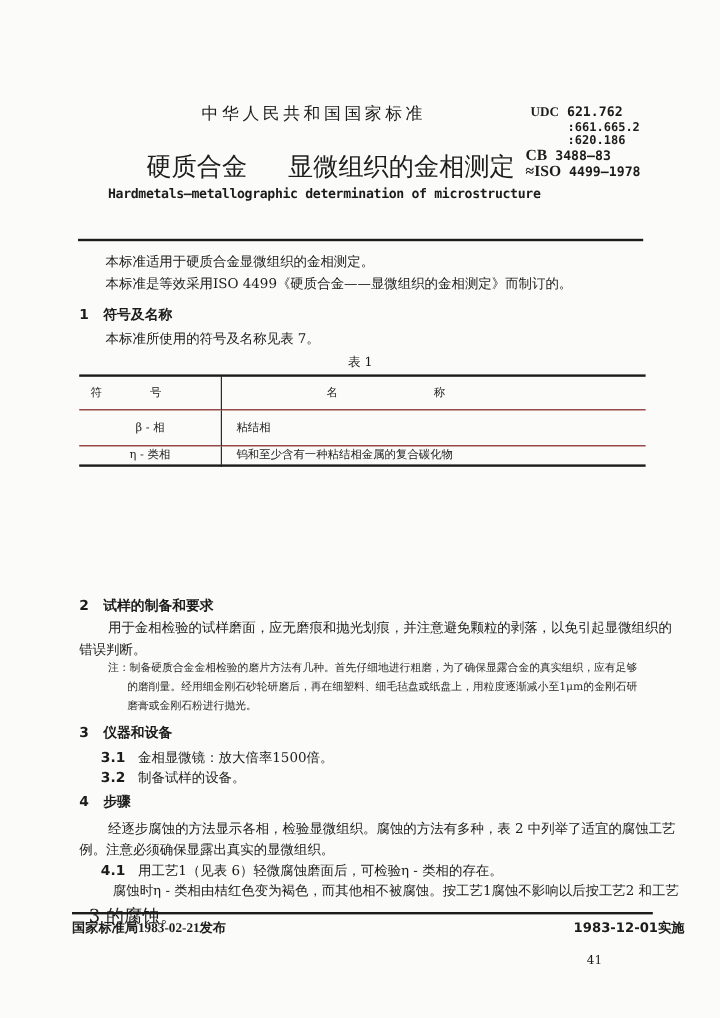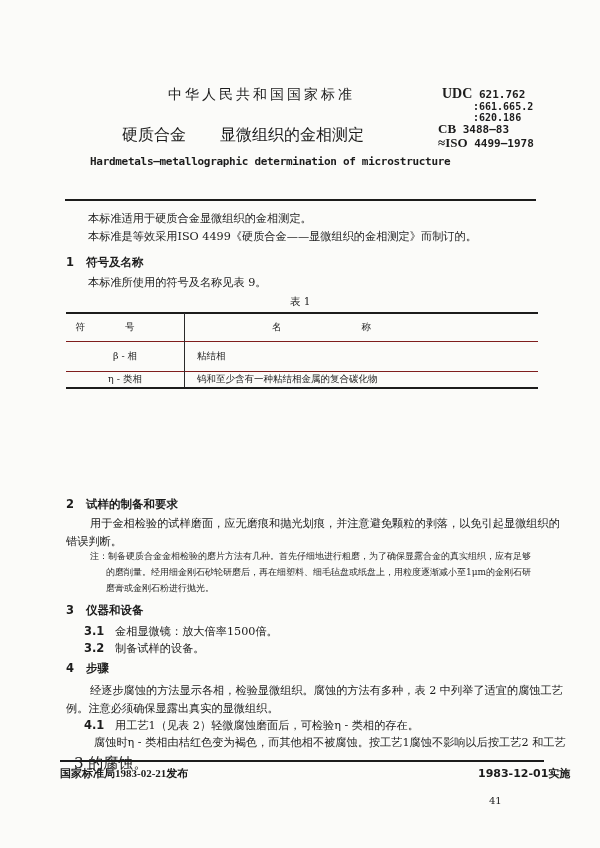--- a/index.html
+++ b/index.html
@@ -4,25 +4,25 @@
 <style>
   html, body { margin:0; padding:0; }
   body {
     width:600px; height:848px; position:relative; overflow:hidden;
     background:#fbfbf9; color:#1c1c1c;
     font-family:"DejaVu Serif", serif;
   }
   .abs { position:absolute; white-space:nowrap; }
   .std-header { left:168px; top:86px; font-size:14px; letter-spacing:3px; font-family:"DejaVu Sans", sans-serif; }
   .udc { left:442px; top:88px; font-size:11px; line-height:11.5px; font-family:"DejaVu Sans Mono", monospace; font-weight:bold; }
-  .udc .lbl { font-family:"Liberation Serif", serif; font-size:14px; font-weight:bold; }
+  .udc .lbl { font-family:"Liberation Serif", serif; font-size:11px; font-weight:bold; }
   .udc .ind { padding-left:31px; font-size:10px; }
   .gb { left:438px; top:122px; font-size:11px; line-height:13px; font-family:"DejaVu Sans Mono", monospace; font-weight:bold; }
   .gb .lbl { font-family:"Liberation Serif", serif; font-size:13px; font-weight:bold; }
-  .title-zh { left:122px; top:125px; font-size:16px; font-family:"DejaVu Sans", sans-serif; }
+  .title-zh { left:122px; top:125px; font-size:21px; font-family:"DejaVu Sans", sans-serif; }
   .title-zh .gap { display:inline-block; width:34px; }
   .title-en { left:90px; top:155px; font-size:11px; font-weight:bold; font-family:"DejaVu Sans Mono", monospace; letter-spacing:-0.3px; }
   .rule { position:absolute; background:#1c1c1c; }
   .p { font-size:11.2px; }
   .h { font-size:11.5px; font-weight:bold; font-family:"DejaVu Sans", sans-serif; }
   .note { font-size:9px; color:#2a2a2a; }
   table.t1 {
     position:absolute; left:66px; top:313px; width:472px; border-collapse:collapse;
     font-size:9.5px;
   }
@@ -60,21 +60,21 @@
 <div class="abs title-en">Hardmetals—metallographic determination of microstructure</div>
 
 <div class="rule" style="left:65px; top:199px; width:471px; height:2px;"></div>
 
 <div class="abs p" style="left:88px; top:211px;">本标准适用于硬质合金显微组织的金相测定。</div>
 <div class="abs p" style="left:88px; top:229px;">本标准是等效采用ISO 4499《硬质合金——显微组织的金相测定》而制订的。</div>
 
 <div class="abs h" style="left:66px; top:255px;">
   <span>1</span>&nbsp;&nbsp;&nbsp;<span>符号及名称</span>
 </div>
-<div class="abs p" style="left:88px; top:275px;">本标准所使用的符号及名称见表 9。</div>
+<div class="abs p" style="left:88px; top:275px;">本标准所使用的符号及名称见表 7。</div>
 <div class="abs p" style="left:290px; top:295px; font-size:10.5px;">表 1</div>
 
 <div class="rule" style="left:66px; top:312px; width:472px; height:2px;"></div>
 <table class="t1">
   <tbody>
       <tr class="head">
     <td class="c1"><span class="sp">符号</span></td>
     <td class="c2"><span class="sp2">名称</span></td>
   </tr>
   <tr style="height:30px;">
@@ -106,21 +106,21 @@
 <div class="abs p" style="left:84px; top:641px;">
   <span class="h">3.2</span>&nbsp;&nbsp;&nbsp;<span>制备试样的设备。</span>
 </div>
 
 <div class="abs h" style="left:66px; top:661px;">
   <span>4</span>&nbsp;&nbsp;&nbsp;<span>步骤</span>
 </div>
 <div class="abs p" style="left:90px; top:683px;">经逐步腐蚀的方法显示各相，检验显微组织。腐蚀的方法有多种，表 2 中列举了适宜的腐蚀工艺</div>
 <div class="abs p" style="left:66px; top:701px;">例。注意必须确保显露出真实的显微组织。</div>
 <div class="abs p" style="left:84px; top:718px;">
-  <span class="h">4.1</span>&nbsp;&nbsp;&nbsp;<span>用工艺1（见表 2）轻微腐蚀磨面后，可检验η - 类相的存在。</span>
+  <span class="h">4.1</span>&nbsp;&nbsp;&nbsp;<span>用工艺1（见表 6）轻微腐蚀磨面后，可检验η - 类相的存在。</span>
 </div>
 <div class="abs p" style="left:94px; top:735px;">腐蚀时η - 类相由桔红色变为褐色，而其他相不被腐蚀。按工艺1腐蚀不影响以后按工艺2 和工艺</div>
 <div class="abs p" style="left:74px; top:754px; font-size:15px;">3 的腐蚀。</div>
 
 <div class="rule" style="left:60px; top:760px; width:484px; height:2px;"></div>
 
 <div class="abs footer-l">国家标准局1983-02-21发布</div>
 <div class="abs footer-r">1983-12-01实施</div>
 <div class="abs pageno">41</div>
 

